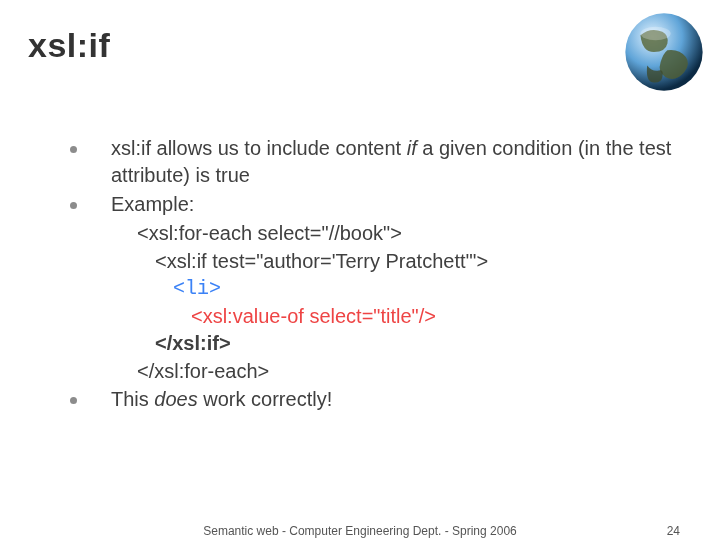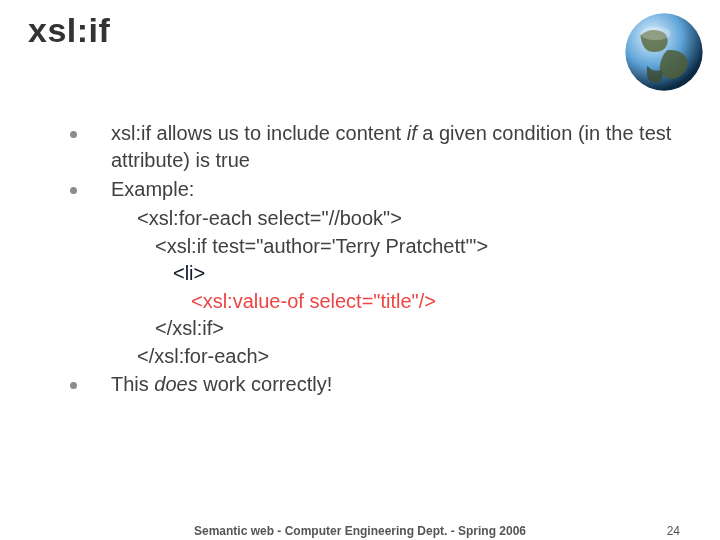--- a/index.html
+++ b/index.html
@@ -6,21 +6,21 @@
   html, body { width: 720px; height: 540px; overflow: hidden; }
   body {
     font-family: Verdana, Geneva, sans-serif;
     background: #ffffff;
     color: #3a3a3a;
     position: relative;
   }
   .slide {
     width: 720px;
     height: 540px;
-    padding: 11px 28px 0 28px;
+    padding: 26px 28px 0 28px;
     position: relative;
   }
   .title {
     font-family: "Trebuchet MS", "Lucida Sans", sans-serif;
     font-size: 34px;
     font-weight: bold;
     color: #333;
     letter-spacing: 0.5px;
     margin-bottom: 70px;
   }
@@ -59,39 +59,38 @@
   .italic { font-style: italic; }
   .code-block {
     font-family: "Trebuchet MS", "Lucida Sans", sans-serif;
     font-size: 20px;
     line-height: 1.38;
     color: #404040;
     margin-left: 25px;
   }
   .code-block .l1 { padding-left: 42px; }
   .code-block .l2 { padding-left: 60px; }
-  .code-block .l3 { padding-left: 78px; color: #0f172a; }
+  .code-block .l3 { padding-left: 78px; color: #3b82f6; font-family: Liberation Mono, monospace; }
   .code-block .l4 { padding-left: 96px; color: #e44; }
   .code-block .l3b { padding-left: 78px; }
-  .code-block .l2b { padding-left: 60px; }
+  .code-block .l2b { padding-left: 60px; font-weight: bold; }
   .code-block .l1b { padding-left: 42px; }
   .footer {
     position: absolute;
     bottom: 16px;
     width: 100%;
     left: 0;
     font-size: 12px;
     color: #555;
   }
   .footer .center {
     position: absolute;
     left: 50%;
     transform: translateX(-50%);
     white-space: nowrap;
-    font-weight: bold;
   }
   .footer .pnum {
     position: absolute;
     right: 40px;
   }
   .red { color: #e13a2e; }
 </style>
 </head>
 <body>
 

